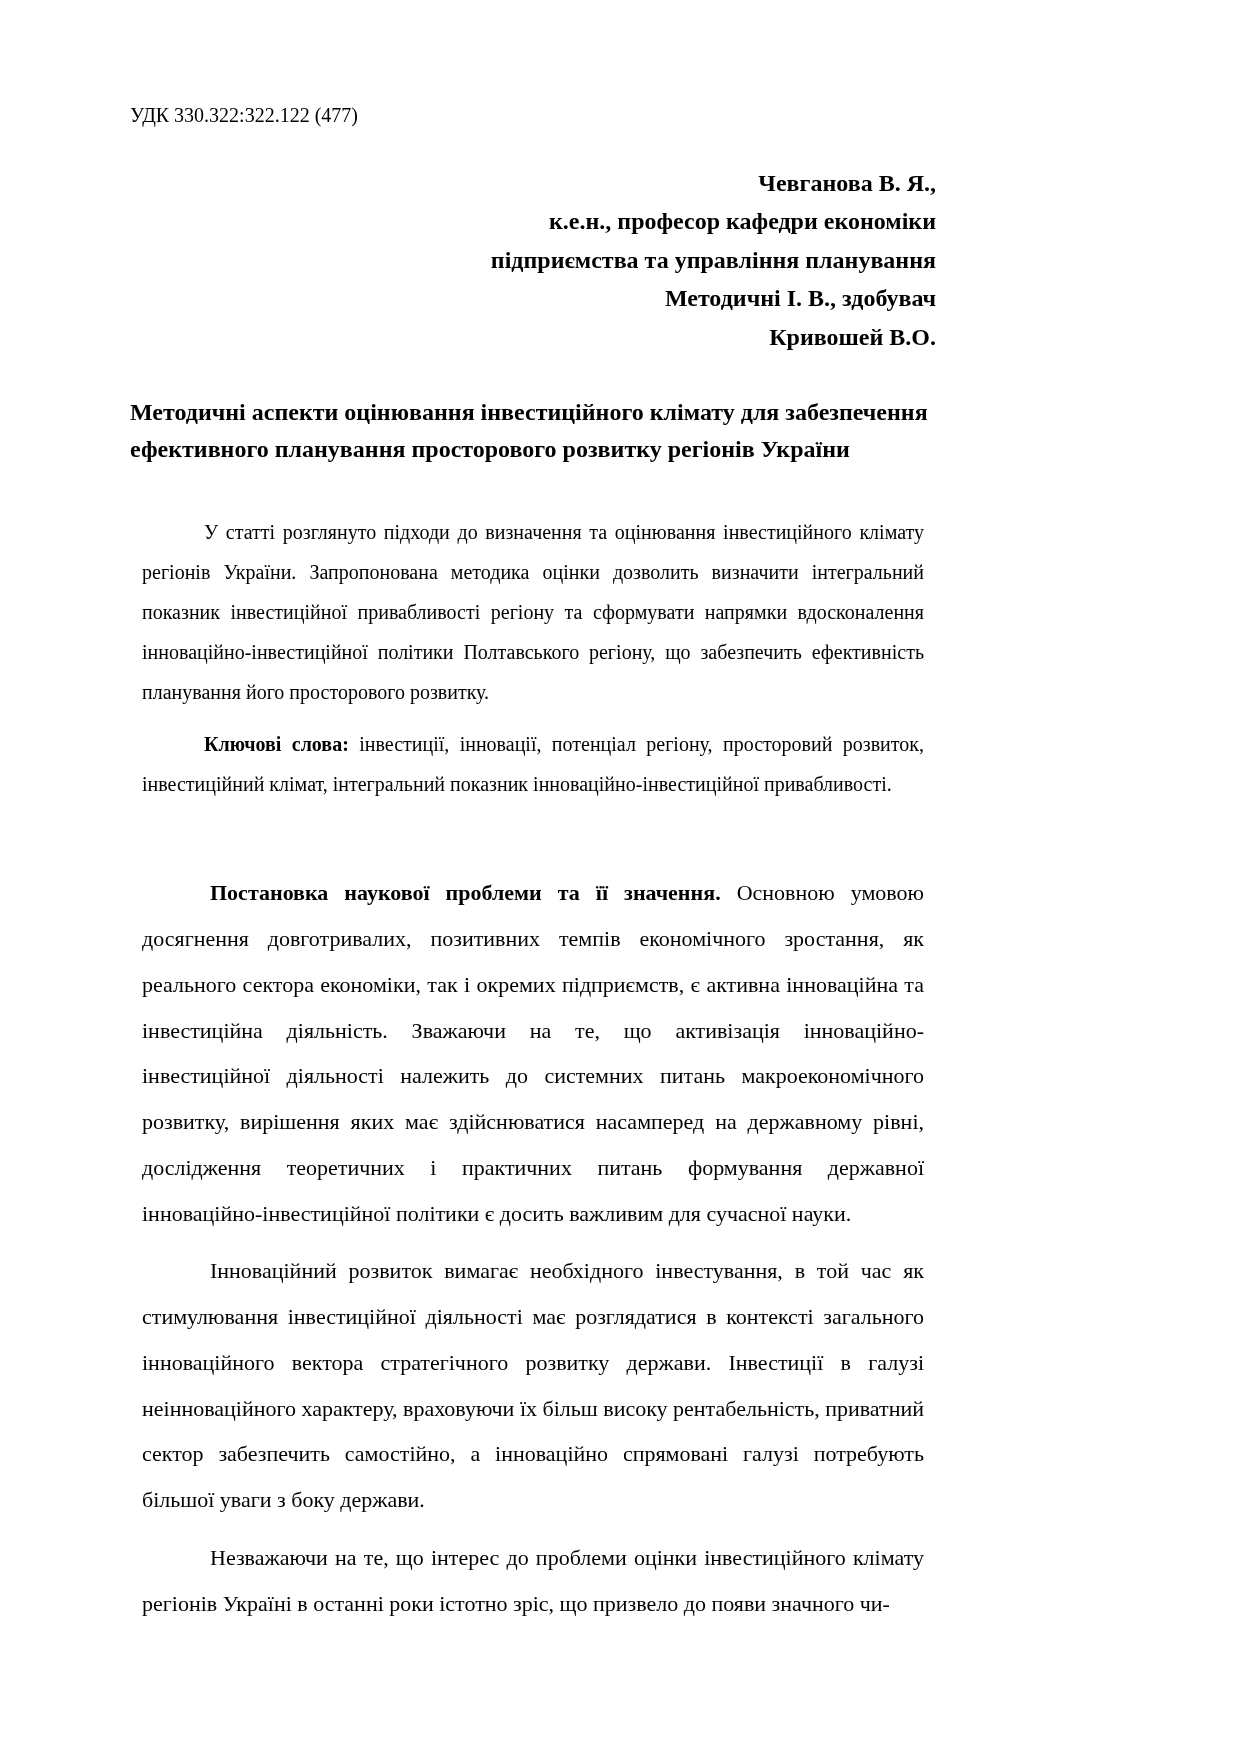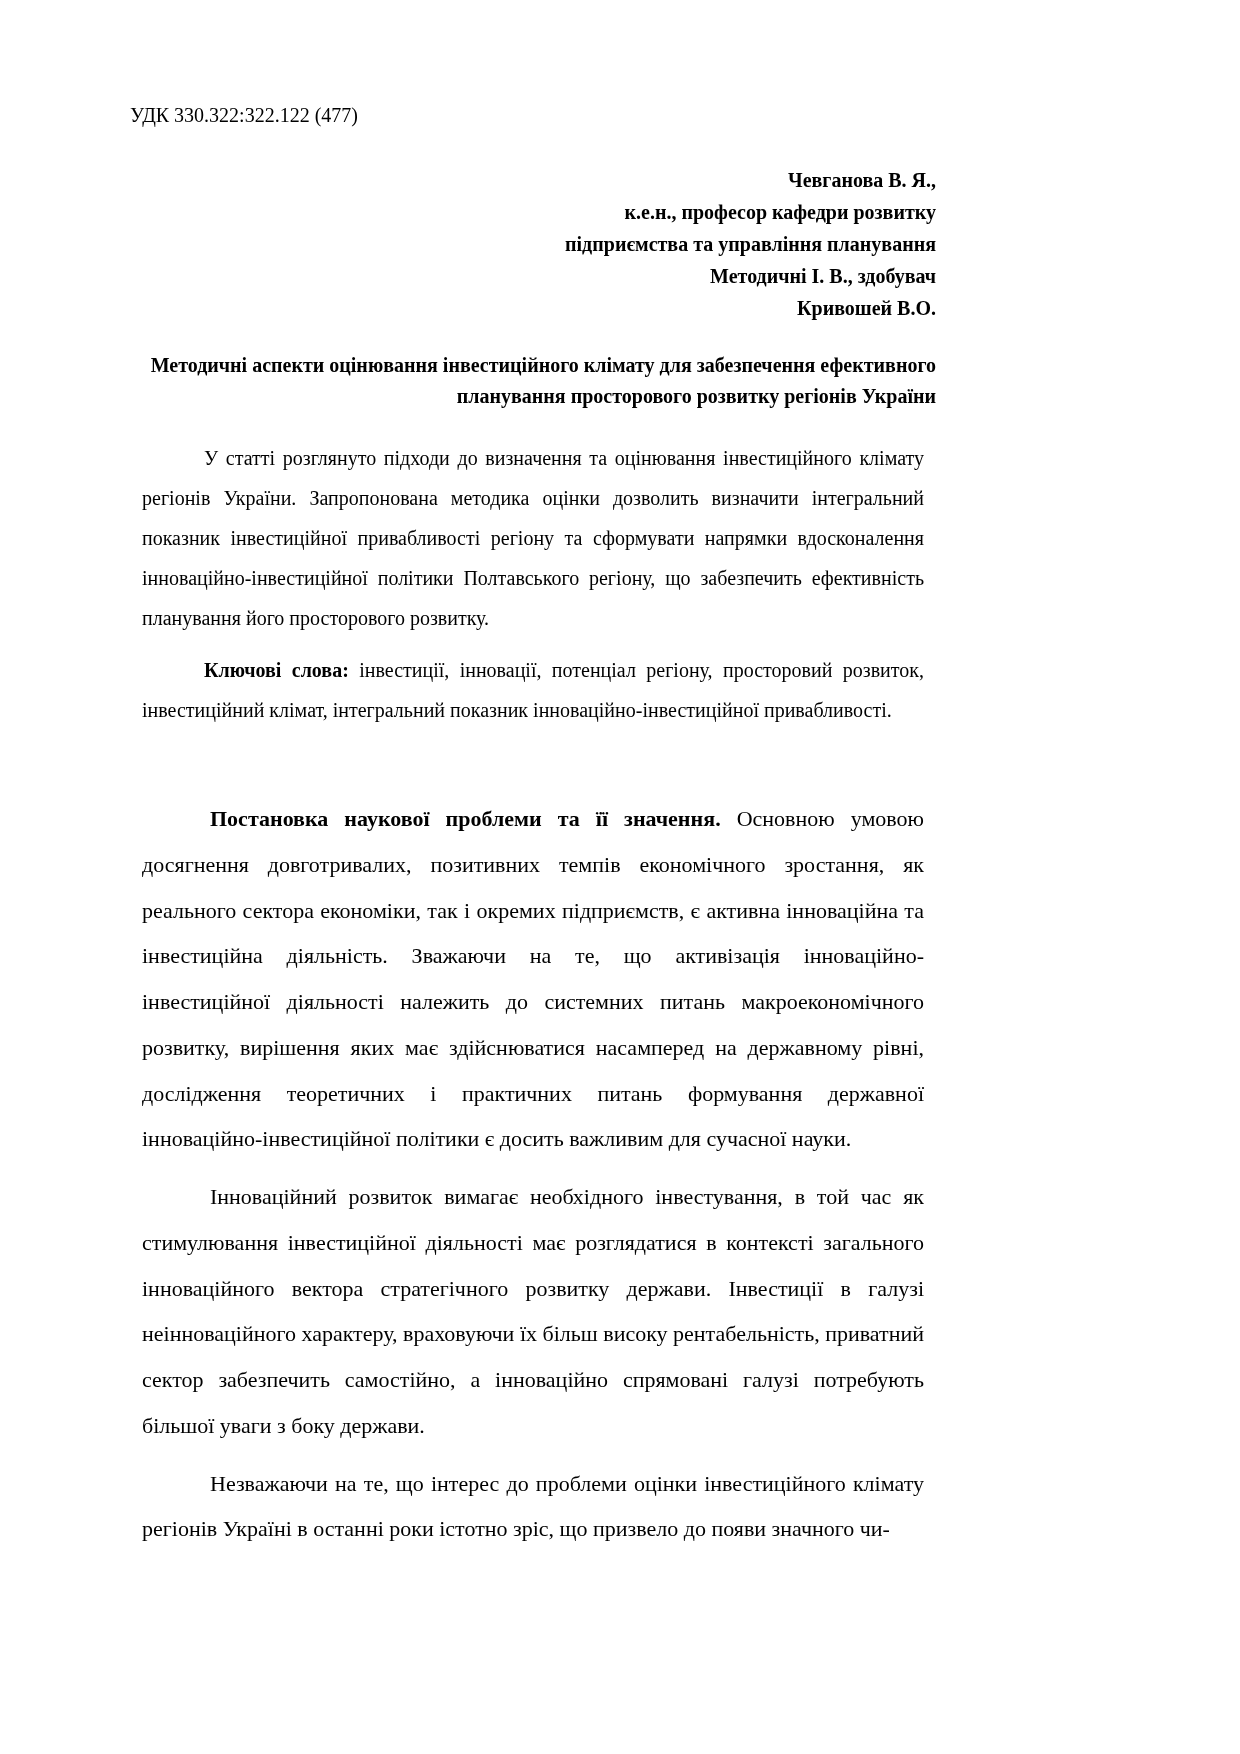--- a/index.html
+++ b/index.html
@@ -19,30 +19,30 @@
     }
     .udc {
       font-size: 20px;
       line-height: 1.3;
       margin-bottom: 36px;
       text-align: left;
     }
     .authors {
       text-align: right;
       font-weight: bold;
-      font-size: 20px;
+      font-size: 24px;
       line-height: 1.6;
-      margin-bottom: 26px;
+      margin-bottom: 38px;
     }
     .title {
-      text-align: right;
+      text-align: left;
       font-weight: bold;
-      font-size: 20px;
+      font-size: 24px;
       line-height: 1.55;
-      margin: 0 auto 26px auto;
+      margin: 0 auto 44px auto;
       max-width: 930px;
     }
     .abstract, .keywords {
       font-size: 20px;
       line-height: 2.0;
       text-align: justify;
       text-indent: 62px;
       margin: 12px;
     }
     .keywords-label {
@@ -64,21 +64,21 @@
   </style>
 </head>
 <body>
 
 <div class="page">
 
   <div class="udc">УДК 330.322:322.122 (477)</div>
 
   <div class="authors">
     <div>Чевганова В. Я.,</div>
-    <div>к.е.н., професор кафедри розвитку</div>
+    <div>к.е.н., професор кафедри економіки</div>
     <div>підприємства та управління планування</div>
     <div>Методичні І. В., здобувач</div>
     <div>Кривошей В.О.</div>
   </div>
 
   <h1 class="title">Методичні аспекти оцінювання інвестиційного клімату для забезпечення ефективного планування просторового розвитку регіонів України</h1>
 
   <p class="abstract">У статті розглянуто підходи до визначення та оцінювання інвестиційного клімату регіонів України. Запропонована методика оцінки дозволить визначити інтегральний показник інвестиційної привабливості регіону та сформувати напрямки вдосконалення інноваційно-інвестиційної політики Полтавського регіону, що забезпечить ефективність планування його просторового розвитку.</p>
 
   <p class="keywords"><span class="keywords-label">Ключові слова:</span><span> інвестиції, інновації, потенціал регіону, просторовий розвиток, інвестиційний клімат, інтегральний показник інноваційно-інвестиційної привабливості.</span></p>

